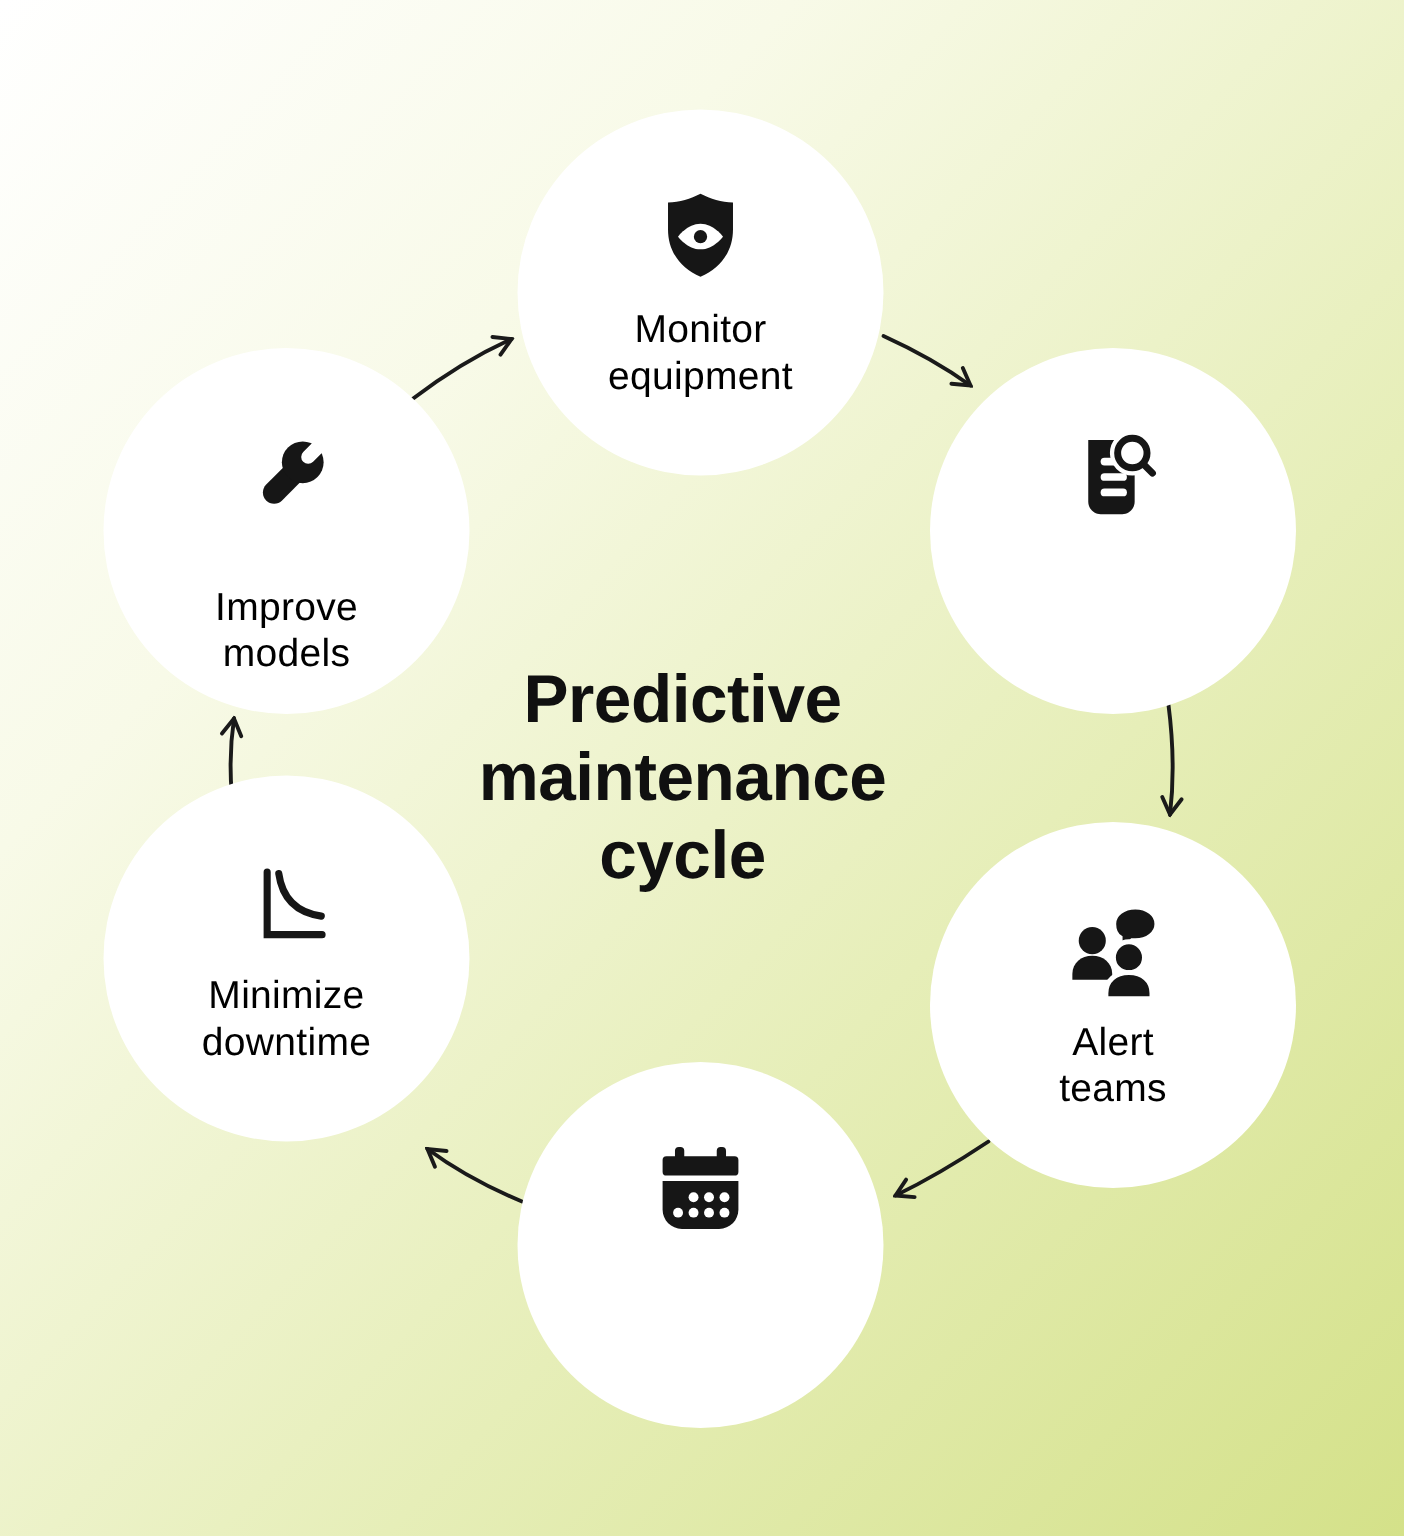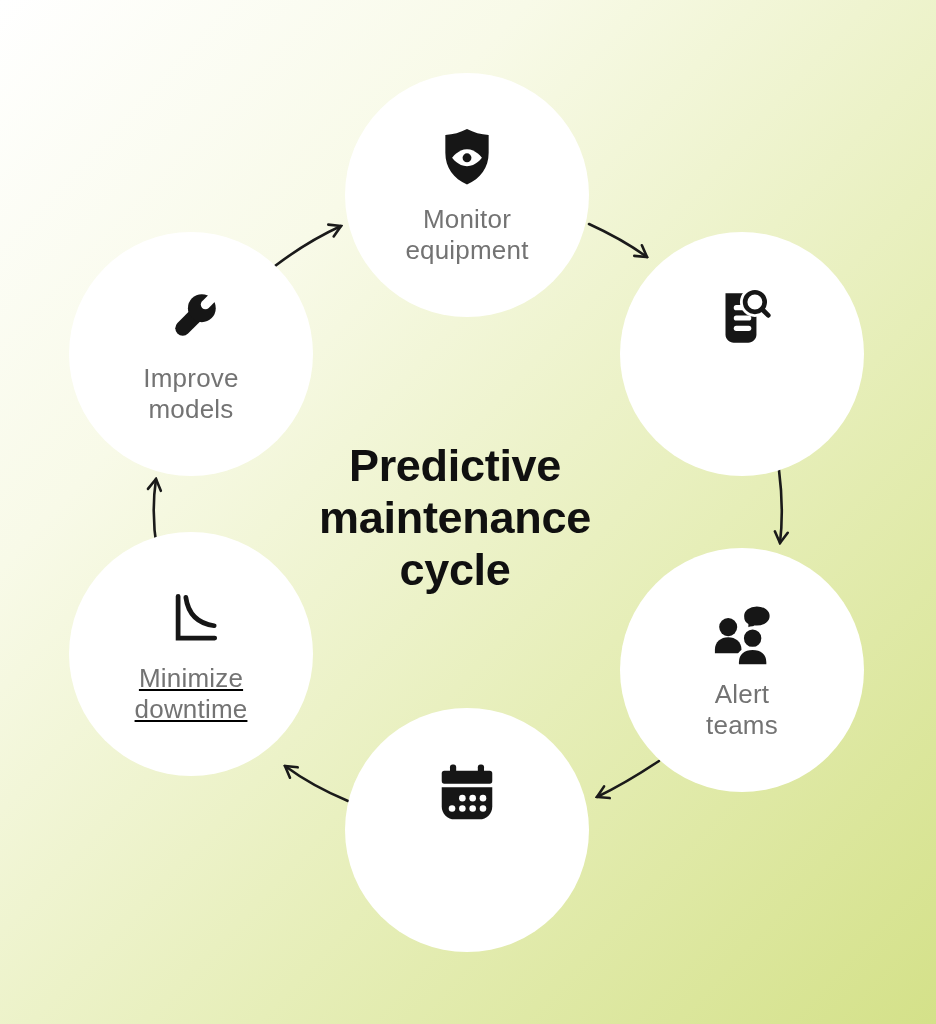--- a/index.html
+++ b/index.html
@@ -12,29 +12,29 @@
   }
   .arrows-layer{position:absolute;left:0;top:0;width:936px;height:1024px;}
   .node{
     position:absolute;width:244px;height:244px;border-radius:50%;
     background:#ffffff;
     display:flex;flex-direction:column;align-items:center;
     padding-top:52px;box-sizing:border-box;
   }
   .node-icon{height:68px;display:flex;align-items:center;justify-content:center;}
   .node-label{
-    margin-top:11px;font-size:26px;line-height:31px;color:#737373;
+    margin-top:11px;font-size:26px;line-height:31px;color:#000000;
     text-align:center;white-space:pre-line;letter-spacing:.2px;
   }
   .node-monitor  {left:345px;top:73px;}
   .node-detect   {left:620px;top:232px;}
   .node-alert    {left:620px;top:548px;}
   .node-schedule {left:345px;top:708px;}
-  .node-minimize {left:69px; top:532px;text-decoration:underline;}
-  .node-improve  {left:69px; top:232px;}
+  .node-minimize {left:69px; top:517px;}
+  .node-improve  {left:69px; top:232px;gap:26px;}
   .cycle-title{
     position:absolute;left:455px;top:440px;transform:translateX(-50%);
     width:420px;text-align:center;white-space:pre-line;
     font-size:45px;line-height:52px;font-weight:bold;color:#101010;
     letter-spacing:-.3px;
   }
 </style>
 </head>
 <body>
 

